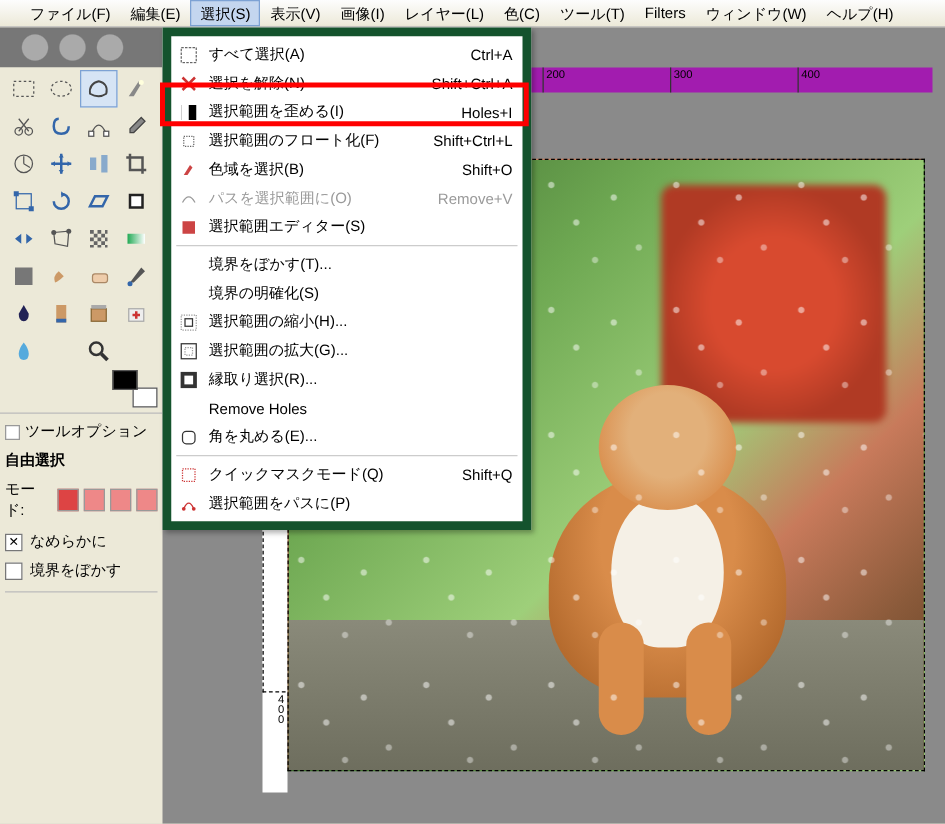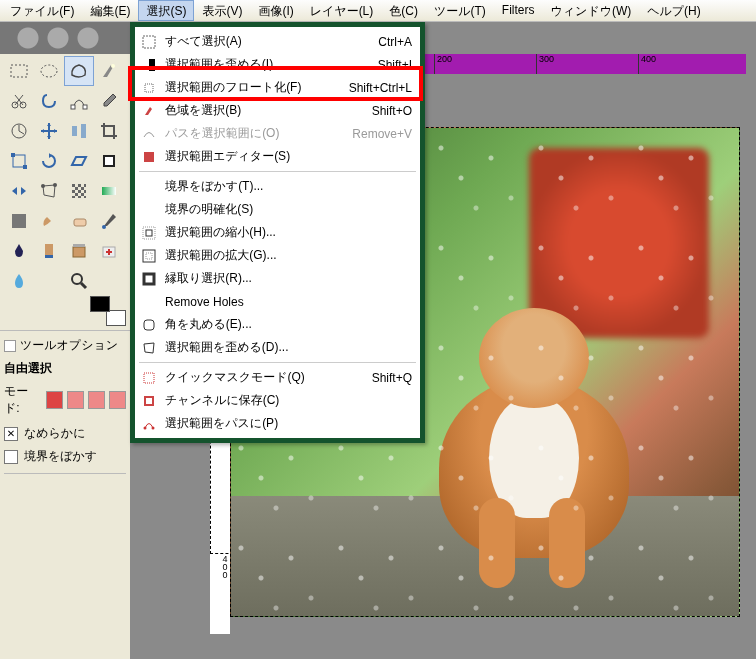--- a/index.html
+++ b/index.html
@@ -1,17 +1,17 @@
 <!DOCTYPE html>
 <html><head>
 <meta charset="utf-8">
 <style>
   * { box-sizing: border-box; margin: 0; padding: 0; }
   html, body { width: 756px; height: 659px; font-family: "Meiryo", "MS Gothic", sans-serif; font-size: 12px; background: #ece9d8; overflow: hidden; color: #000; }
-  .menubar { display: flex; background: linear-gradient(#fdfdfd,#ece9d8); height: 22px; border-bottom: 1px solid #bbb; padding: 0 2px; align-items: stretch; }
+  .menubar { display: flex; background: linear-gradient(#fdfdfd,#ece9d8); height: 22px; border-bottom: 1px solid #bbb; padding: 0 16px; align-items: stretch; }
   .menubar .menu-item { padding: 3px 8px 0 8px; cursor: default; }
   .menubar .menu-item.open { background: #c4d6ef; border: 1px solid #7da2d4; padding: 2px 7px 0 7px; }
   .below-menubar { position: relative; height: calc(100% - 22px); }
   .logo-strip { position: absolute; left: 0; top: 0; width: 130px; height: 32px; background: #777; }
   .logo-strip::before { content:""; position:absolute; left:10px; top:2px; width:110px; height:26px; background: radial-gradient(circle at 18px 14px,#aaa 10px,transparent 11px), radial-gradient(circle at 48px 14px,#aaa 10px,transparent 11px), radial-gradient(circle at 78px 14px,#aaa 10px,transparent 11px); }
   .left-col { position:absolute; left:0; top:32px; width:130px; }
   .toolbox { width:130px; padding: 2px 0 4px 4px; background:#ece9d8; }
   .tool-row { display:flex; }
   .tool { width:30px; height:30px; border:1px solid transparent; display:flex; align-items:center; justify-content:center; }
   .tool.selected { border:1px solid #7da2d4; background:#d6e4f5; }
@@ -40,21 +40,21 @@
   .tram { position:absolute; right:30px; top:20px; width:180px; height:190px; background: radial-gradient(ellipse at center,#d84a2f 40%,#b03a24 70%); border-radius:10px; filter:blur(3px); }
   .dog { position:absolute; right:90px; top:180px; width:230px; height:280px; }
   .dog .body { position:absolute; left:20px; top:70px; width:190px; height:180px; background: radial-gradient(ellipse at 50% 30%,#d98c4a 40%,#b56b2e 80%); border-radius:50% 50% 40% 40% / 50% 50% 40% 40%; }
   .dog .head { position:absolute; left:60px; top:0; width:110px; height:100px; background: radial-gradient(ellipse at 50% 40%,#e2b07a 40%,#d98c4a 80%); border-radius:50%; }
   .dog .chest { position:absolute; left:70px; top:90px; width:90px; height:120px; background:#f5f0e6; border-radius:50%/60%; }
   .dog .legl,.dog .legr { position:absolute; bottom:0; width:36px; height:90px; background:#d98c4a; border-radius:18px; }
   .dog .legl { left:60px; } .dog .legr { left:130px; }
   .rails { position:absolute; left:0; bottom:0; width:100%; height:120px; background: linear-gradient(#8a8a7a,#6e6e5e); }
   .bokeh { position:absolute; inset:0; background: radial-gradient(circle at 10% 20%,rgba(255,255,255,.5) 2px,transparent 3px), radial-gradient(circle at 30% 50%,rgba(255,255,255,.5) 2px,transparent 3px), radial-gradient(circle at 60% 30%,rgba(255,255,255,.5) 2px,transparent 3px), radial-gradient(circle at 80% 70%,rgba(255,255,255,.4) 2px,transparent 3px), radial-gradient(circle at 45% 80%,rgba(255,255,255,.4) 2px,transparent 3px); background-size:100px 100px; }
 
-  .dropdown { position:absolute; left:0; top:0; width:295px; background:#fff; border:5px solid #14532d; box-shadow:2px 2px 4px rgba(0,0,0,.3); padding:3px 2px; }
+  .dropdown { position:absolute; left:0; top:0; width:295px; background:#fff; border:7px solid #14532d; box-shadow:2px 2px 4px rgba(0,0,0,.3); padding:3px 2px; }
   .dd-item { display:flex; align-items:center; height:23px; padding:0 6px 0 4px; gap:8px; }
   .dd-item.disabled { color:#9a9a9a; }
   .dd-item .ic { width:16px; height:16px; display:flex; align-items:center; justify-content:center; }
   .dd-item .lbl { flex:1; white-space:nowrap; }
   .dd-item .sc { white-space:nowrap; }
   .dd-sep { height:1px; background:#ccc; margin:3px 2px; }
   .highlight-box { position:absolute; border:4px solid #ff0000; pointer-events:none; }
 </style>
 </head>
 <body>
@@ -347,26 +347,35 @@
             <svg width="14" height="14">
               <rect x="1" y="1" width="12" height="12" fill="none" stroke="#666" stroke-dasharray="2 1"></rect>
             </svg>
           </span>
           <span class="lbl">すべて選択(A)</span>
           <span class="sc">Ctrl+A</span>
         </div>
         <div class="dd-item">
           <span class="ic">
             <svg width="14" height="14">
+              <path d="M2 2 L12 12 M12 2 L2 12" stroke="#c33" stroke-width="2"></path>
+            </svg>
+          </span>
+          <span class="lbl">選択を解除(N)</span>
+          <span class="sc">Shift+Ctrl+A</span>
+        </div>
+        <div class="dd-item">
+          <span class="ic">
+            <svg width="14" height="14">
               <rect x="1" y="1" width="12" height="12" fill="#000"></rect>
               <rect x="1" y="1" width="6" height="12" fill="#fff"></rect>
             </svg>
           </span>
           <span class="lbl">選択範囲を歪める(I)</span>
-          <span class="sc">Shift+I</span>
+          <span class="sc">Holes+I</span>
         </div>
         <div class="dd-item">
           <span class="ic">
             <svg width="14" height="14">
               <rect x="3" y="3" width="8" height="8" fill="none" stroke="#666" stroke-dasharray="1 1"></rect>
             </svg>
           </span>
           <span class="lbl">選択範囲のフロート化(F)</span>
           <span class="sc">Shift+Ctrl+L</span>
         </div>
@@ -444,48 +453,29 @@
         </div>
         <div class="dd-item">
           <span class="ic">
             <svg width="14" height="14">
               <rect x="2" y="2" width="10" height="10" rx="3" fill="none" stroke="#333"></rect>
             </svg>
           </span>
           <span class="lbl">角を丸める(E)...</span>
           <span class="sc"></span>
         </div>
-        <div class="dd-item">
-          <span class="ic">
-            <svg width="14" height="14">
-              <path d="M2 3 L12 2 L11 12 L3 11 Z" fill="none" stroke="#333"></path>
-            </svg>
-          </span>
-          <span class="lbl">選択範囲を歪める(D)...</span>
-          <span class="sc"></span>
-        </div>
         <div class="dd-sep"></div>
         <div class="dd-item">
           <span class="ic">
             <svg width="14" height="14">
               <rect x="2" y="2" width="10" height="10" fill="none" stroke="#c33" stroke-dasharray="1 1"></rect>
             </svg>
           </span>
           <span class="lbl">クイックマスクモード(Q)</span>
           <span class="sc">Shift+Q</span>
-        </div>
-        <div class="dd-item">
-          <span class="ic">
-            <svg width="14" height="14">
-              <rect x="2" y="2" width="10" height="10" fill="#c44"></rect>
-              <rect x="4" y="4" width="6" height="6" fill="#fff"></rect>
-            </svg>
-          </span>
-          <span class="lbl">チャンネルに保存(C)</span>
-          <span class="sc"></span>
         </div>
         <div class="dd-item">
           <span class="ic">
             <svg width="14" height="14">
               <path d="M3 11 Q7 2 11 11" fill="none" stroke="#c33"></path>
               <circle cx="3" cy="11" r="1.5" fill="#c33"></circle>
               <circle cx="11" cy="11" r="1.5" fill="#c33"></circle>
             </svg>
           </span>
           <span class="lbl">選択範囲をパスに(P)</span>

